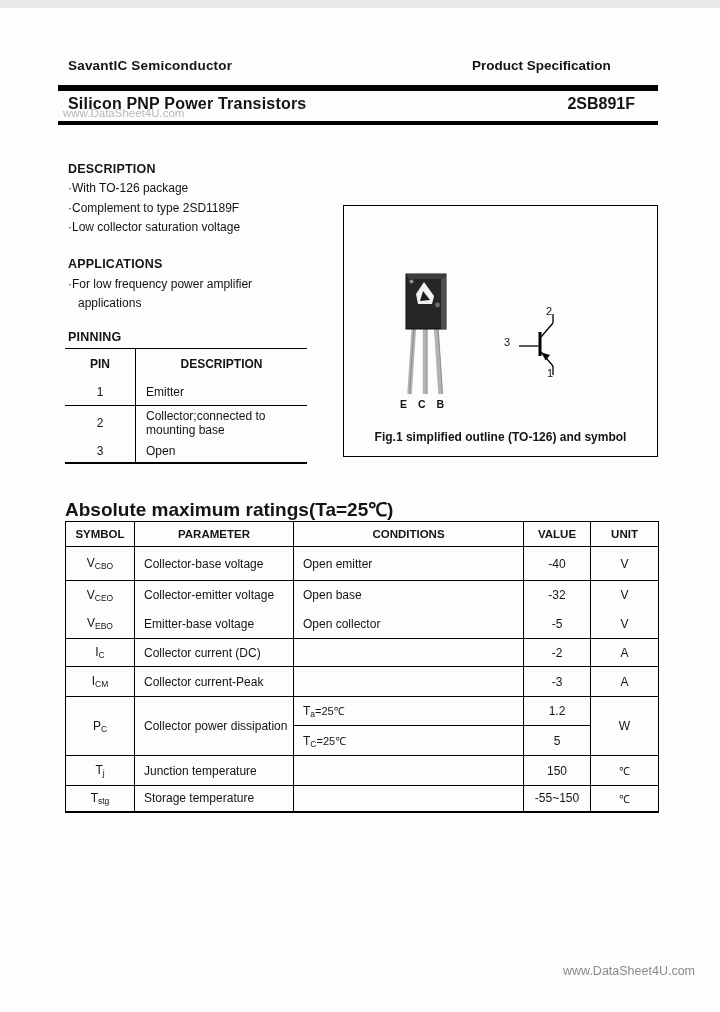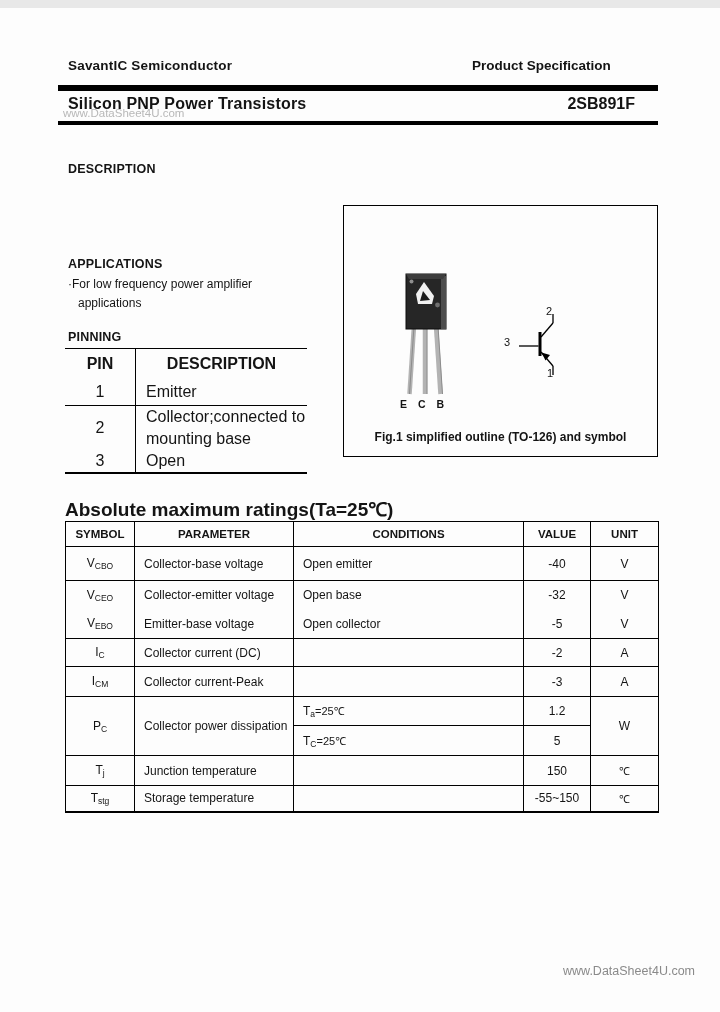--- a/index.html
+++ b/index.html
@@ -27,30 +27,30 @@
   .desc-items > div { line-height:19.5px; }
   .h-app  { left:68px; top:249px; }
   .app-l1 { left:68px; top:267px; font-size:12px; line-height:19.5px; }
   .app-l2 { left:78px; top:286px; font-size:12px; line-height:19.5px; }
 
   
   .h-pin { left:68px; top:322px; }
   .pin-table { left:65px; top:340px; }
   .pin-table table { border-collapse:collapse; width:241px; table-layout:fixed; }
   .pin-table table { border-top:1.5px solid #000; }
-  .pin-table td, .pin-table th { font-size:16px; vertical-align:middle; padding:0; }
+  .pin-table td, .pin-table th { font-size:12px; vertical-align:middle; padding:0; }
   .pin-table th { font-weight:bold; }
   .pin-table .c1 { width:70px; text-align:center; border-right:1px solid #000; }
   .pin-table .c2 { width:171px; text-align:left; padding-left:10px; }
   .pin-table th.c2 { text-align:center; padding-left:0; }
   .pin-table tr.hdr  { height:30px; }
   .pin-table tr.r1   { height:27px; }
   .pin-table tr.r1 td { border-bottom:1px solid #000; }
   .pin-table tr.r2   { height:34px; }
-  .pin-table tr.r2 .c2 { line-height:22px; }
+  .pin-table tr.r2 .c2 { line-height:14px; }
   .pin-table tr.r3   { height:23px; }
   .pin-table tr.r3 td { border-bottom:2px solid #000; }
 
   
   .figure-box { left:343px; top:197px; width:313px; height:250px; border:1px solid #000; }
   .fig-art { position:absolute; left:0; top:0; }
   .ecb { position:absolute; left:56px; top:192px; width:56px; text-align:left;
          font-size:10.5px; font-weight:bold; letter-spacing:4px; }
   .sympin { position:absolute; font-size:11px; }
   .pin2 { left:202px; top:99px;  }
@@ -95,20 +95,25 @@
 
   <div class="abs company">SavantIC Semiconductor</div>
   <div class="abs doctype">Product Specification</div>
   <div class="abs bar1"></div>
   <div class="abs prodtitle">Silicon PNP Power Transistors</div>
   <div class="abs partnum">2SB891F</div>
   <div class="abs wm-top">www.DataSheet4U.com</div>
   <div class="abs bar2"></div>
 
   <div class="abs sec-heading h-desc">DESCRIPTION</div>
+  <div class="abs desc-items">
+    <div>·With TO-126 package</div>
+    <div>·Complement to type 2SD1189F</div>
+    <div>·Low collector saturation voltage</div>
+  </div>
 
   <div class="abs sec-heading h-app">APPLICATIONS</div>
   <div class="abs app-l1">·For low frequency power amplifier</div>
   <div class="abs app-l2">applications</div>
 
   <div class="abs sec-heading h-pin">PINNING</div>
   <div class="abs pin-table">
     <table>
       <tbody>
           <tr class="hdr">

